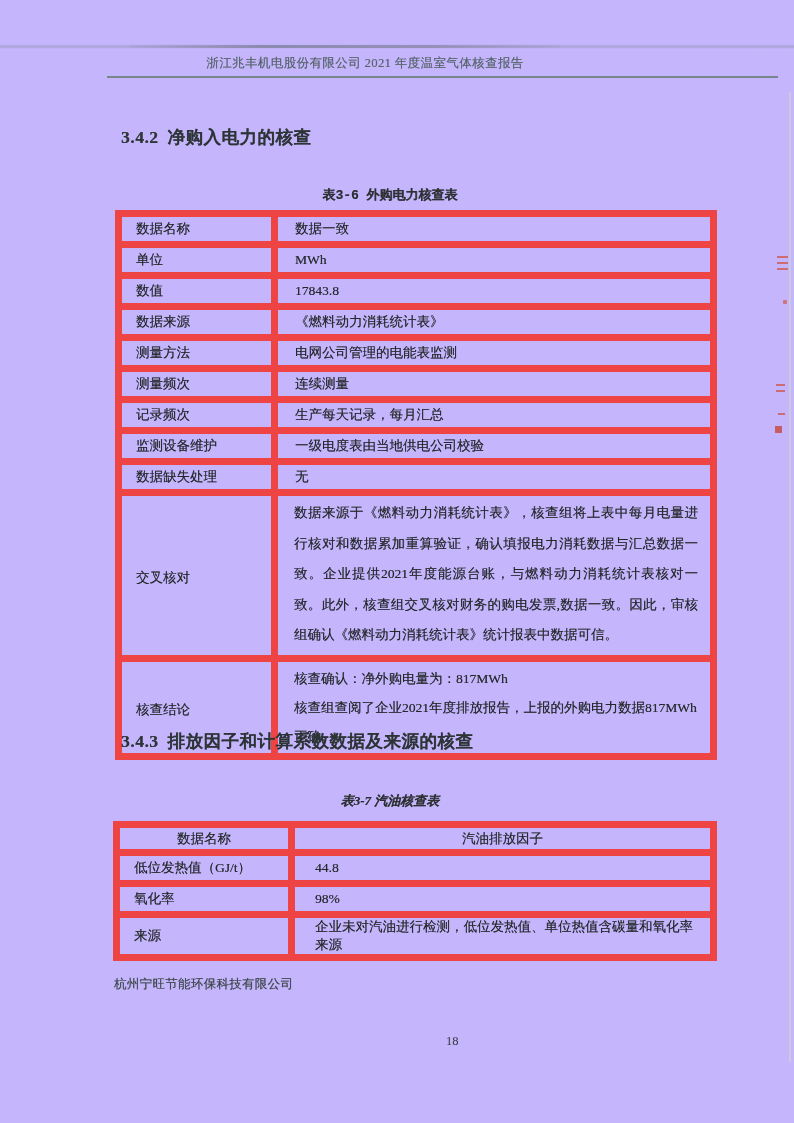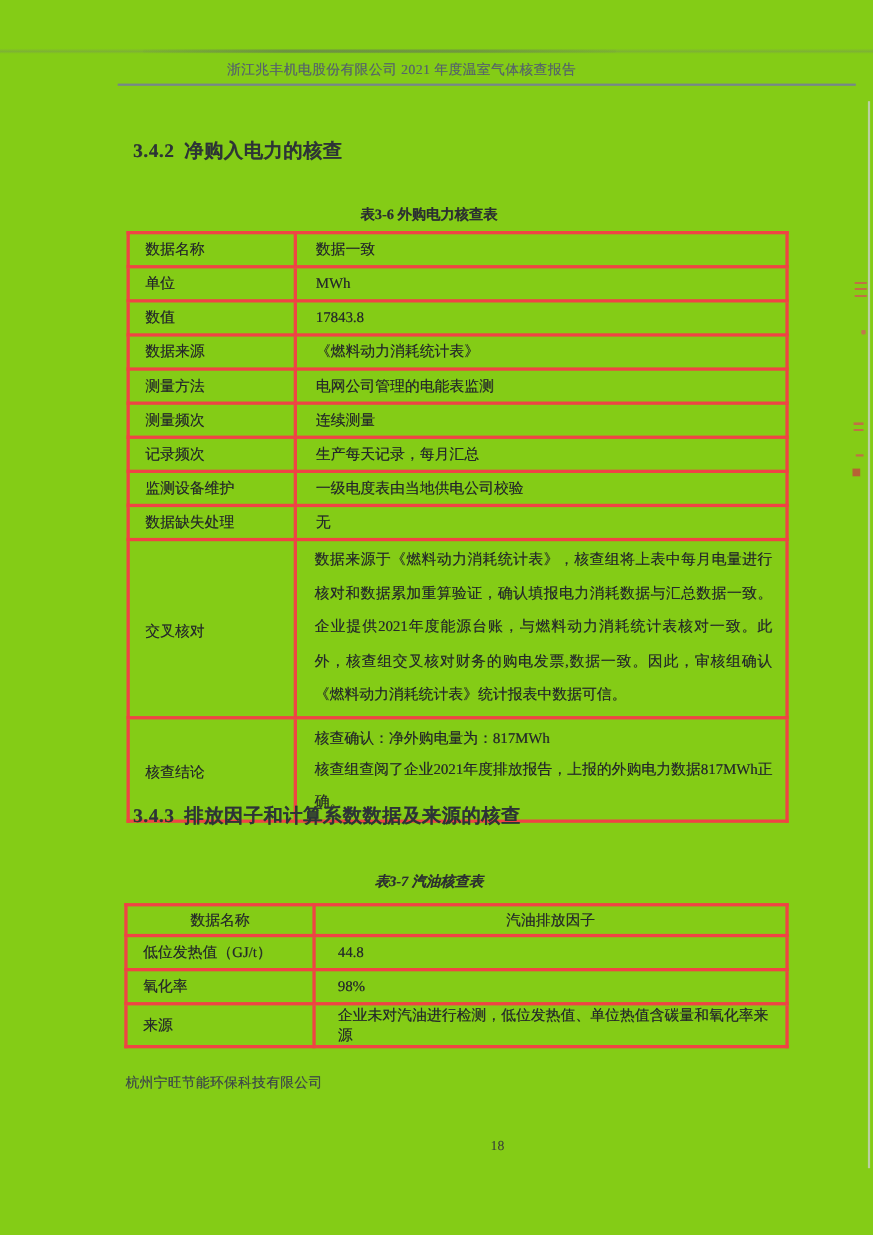--- a/index.html
+++ b/index.html
@@ -1,20 +1,20 @@
 <!DOCTYPE html>
 <html><head>
 <meta charset="utf-8">
 <style>
   html, body { margin: 0; padding: 0; background: #ffffff; }
   .page {
     position: relative;
     width: 794px;
     height: 1123px;
-    background: #84cc16;
+    background: #c4b5fd;
     overflow: hidden;
     font-family: "Liberation Serif", "DejaVu Serif", serif;
     color: #26292b;
   }
   
   .scan-streak {
     position: absolute; top: 44px; left: 0; width: 100%; height: 5px;
     background: linear-gradient(to bottom, rgba(0,0,0,0), rgba(110,120,120,0.30) 55%, rgba(0,0,0,0));
   }
   .scan-streak-dark {
@@ -44,31 +44,31 @@
     text-shadow: 0.3px 0 0 rgba(45,52,54,0.6);
   }
   .sec .sec-num { margin-right: 9px; }
   .sec1 { top: 125px; }
   .sec2 { top: 729px; }
   .caption {
     position: absolute; left: 90px; width: 600px; text-align: center;
     font-size: 13px; font-weight: bold; color: #2b2f31;
     text-shadow: 0.3px 0 0 rgba(43,47,49,0.6);
   }
-  .cap1 { top: 186px; }
+  .cap1 { top: 186px; font-family: Liberation Mono, monospace; }
   .cap2 { top: 792px; font-style: italic; }
   table.vtable {
     position: absolute;
     border-collapse: collapse;
     table-layout: fixed;
     font-size: 13.5px;
     color: #24282a;
   }
   table.vtable td {
-    border: 3px solid #ef4444;
+    border: 7px solid #ef4444;
     vertical-align: middle;
     text-shadow: 0.3px 0 0 rgba(36,40,42,0.55);
     overflow: hidden;
   }
   table.t36 { top: 210px; left: 115px; width: 602px; }
   table.t36 td.label { width: 131px; padding: 0 4px 0 14px; }
   table.t36 td.value { padding: 0 10px 0 17px; }
   table.t36 tr.simple { height: 31px; }
   td.topalign { vertical-align: top; padding-top: 6px !important; }
   td.para {

